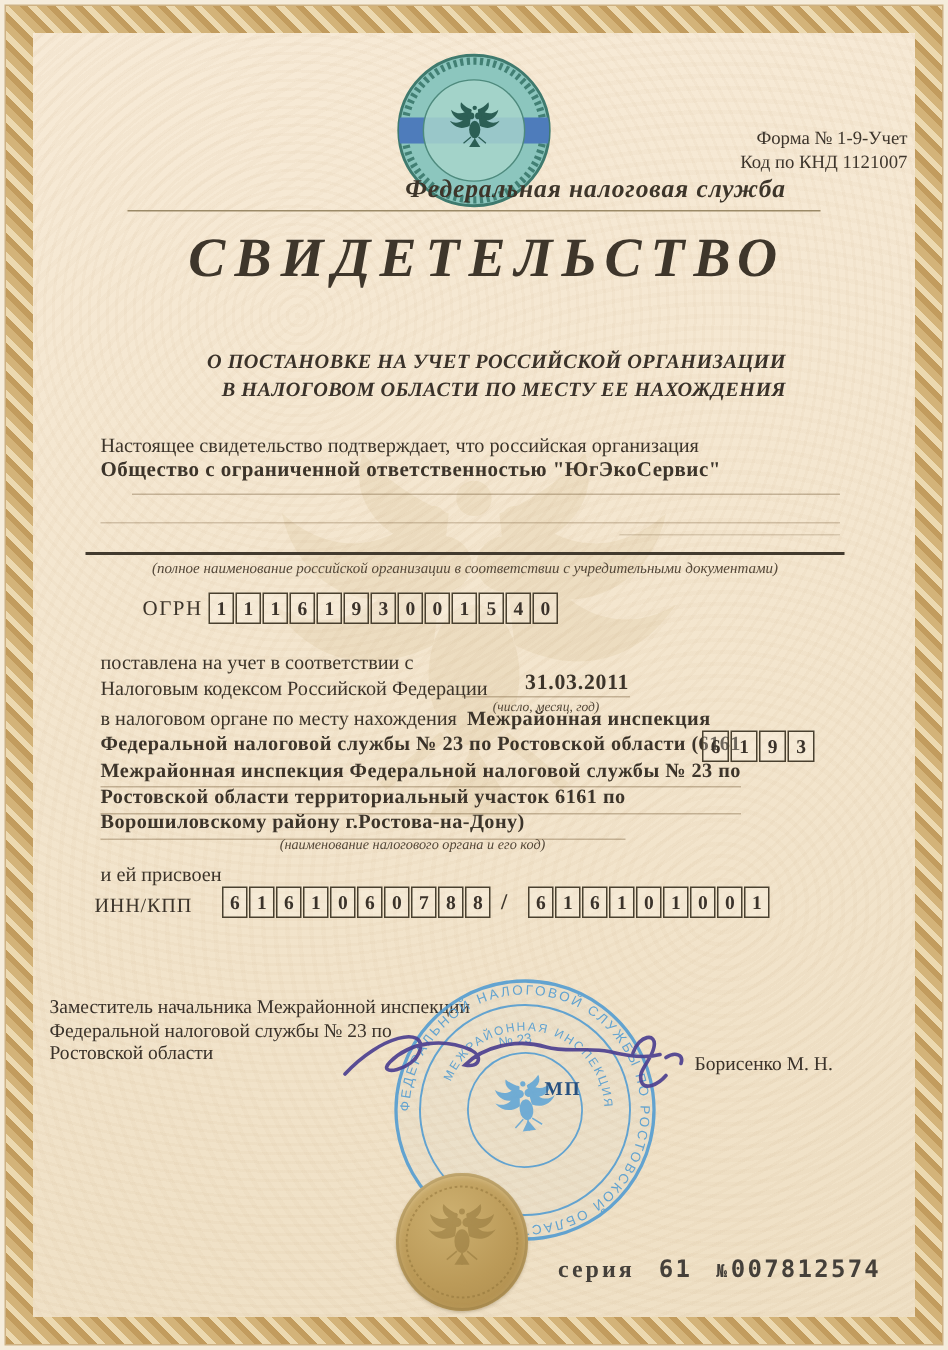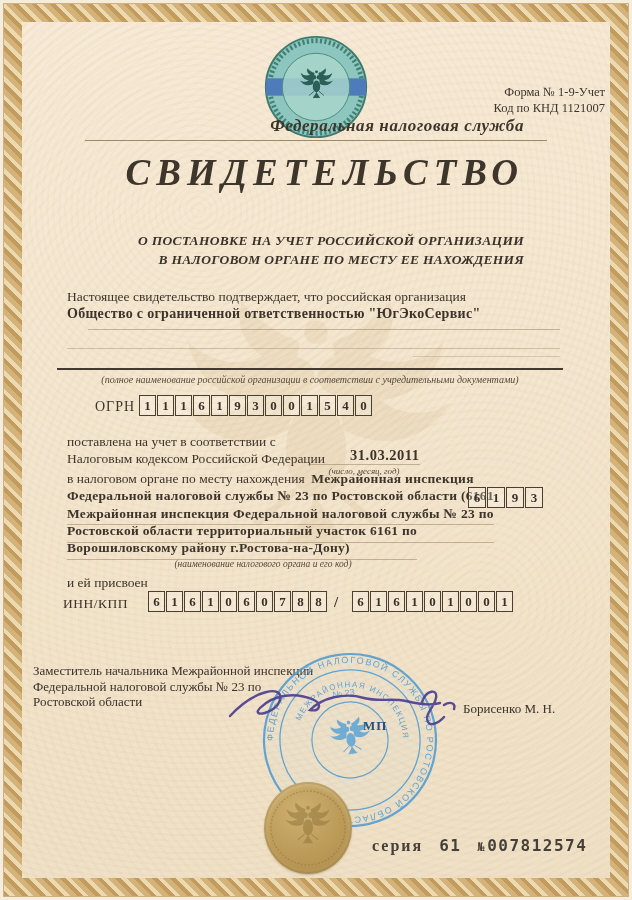--- a/index.html
+++ b/index.html
@@ -116,21 +116,21 @@
     <div>Форма № 1-9-Учет</div>
     <div>Код по КНД 1121007</div>
   </div>
 
   <div class="abs c agency" style="top:116px;">Федеральная налоговая служба</div>
   <div class="abs rule" style="left:85px;top:140px;width:462px;"></div>
   <div class="abs c title" style="top:151px;">СВИДЕТЕЛЬСТВО</div>
 
   <div class="abs c subtitle" style="top:231px;">
     <div>О ПОСТАНОВКЕ НА УЧЕТ РОССИЙСКОЙ ОРГАНИЗАЦИИ</div>
-    <div>В НАЛОГОВОМ ОРГАНЕ ПО МЕСТУ ЕЕ НАХОЖДЕНИЯ</div>
+    <div>В НАЛОГОВОМ ОБЛАСТИ ПО МЕСТУ ЕЕ НАХОЖДЕНИЯ</div>
   </div>
 
   <div class="abs body-t" style="left:67px;top:289px;">Настоящее свидетельство подтверждает, что российская организация</div>
   <div class="abs body-t bold" style="left:67px;top:306px;font-size:14px;letter-spacing:.3px;">Общество с ограниченной ответственностью "ЮгЭкоСервис"</div>
 
   <div class="abs thinline" style="left:88px;top:329px;width:472px;"></div>
   <div class="abs thinline" style="left:67px;top:348px;width:493px;opacity:.75;"></div>
   <div class="abs thinline" style="left:413px;top:356px;width:147px;opacity:.6;"></div>
   <div class="abs thickline" style="left:57px;top:368px;width:506px;"></div>
   <div class="abs cap" style="left:57px;top:374px;width:506px;text-align:center;">(полное наименование российской организации в соответствии с учредительными документами)</div>
@@ -167,21 +167,21 @@
   <div class="abs oline" style="left:67px;top:523px;">Ростовской области территориальный участок 6161 по</div>
   <div class="abs oline" style="left:67px;top:540px;border-bottom:none;">Ворошиловскому району г.Ростова-на-Дону)</div>
 
   <div class="abs boxes" style="left:468px;top:487px;">
     <div class="dbox" style="width:16px;">6</div>
     <div class="dbox" style="width:16px;">1</div>
     <div class="dbox" style="width:16px;">9</div>
     <div class="dbox" style="width:16px;">3</div>
   </div>
 
-  <div class="abs cap" style="left:67px;top:559px;width:392px;text-align:center;font-size:9.5px;font-style:italic;">(наименование налогового органа и его код)</div>
+  <div class="abs cap" style="left:79px;top:559px;width:392px;text-align:center;font-size:9.5px;font-style:italic;">(наименование налогового органа и его код)</div>
   <div class="abs body-t" style="left:67px;top:575px;">и ей присвоен</div>
 
   <div class="abs body-t" style="left:63px;top:596px;letter-spacing:.5px;">ИНН/КПП</div>
   <div class="abs boxes" style="left:148px;top:591px;">
     <div class="dbox">6</div>
     <div class="dbox">1</div>
     <div class="dbox">6</div>
     <div class="dbox">1</div>
     <div class="dbox">0</div>
     <div class="dbox">6</div>

